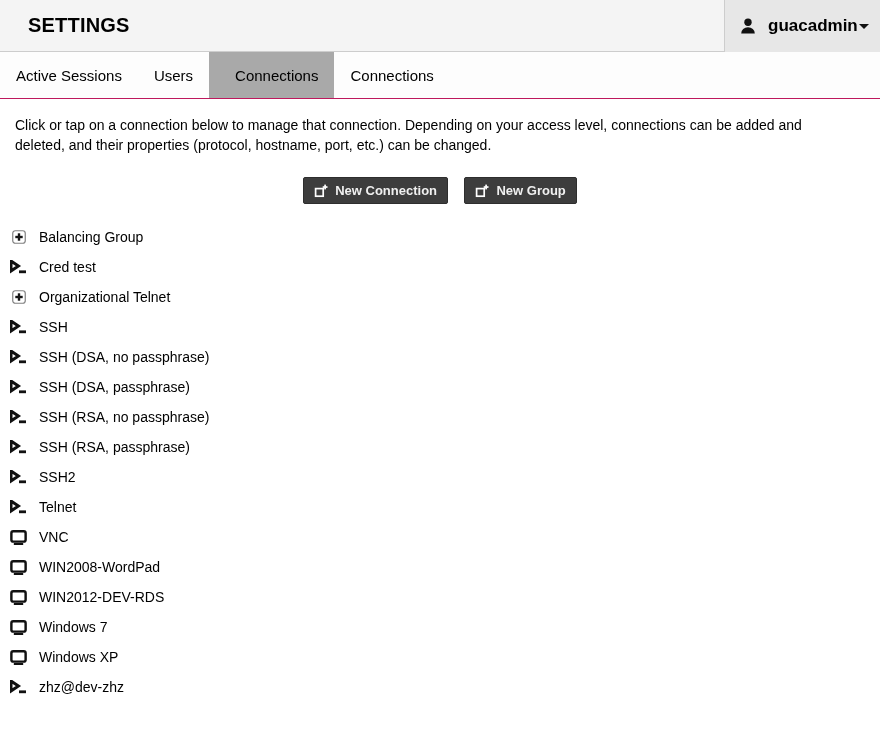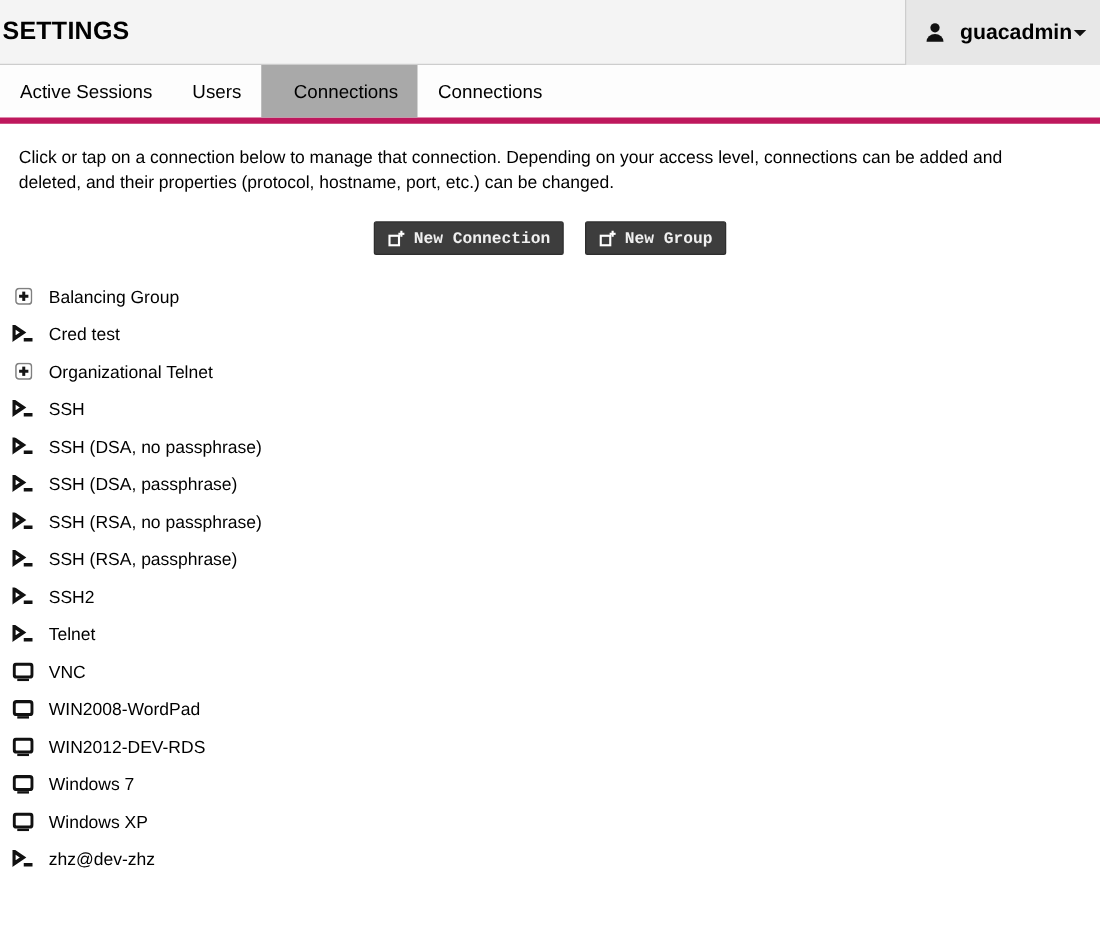--- a/index.html
+++ b/index.html
@@ -13,59 +13,59 @@
     --text:#000000;
   }
   *{box-sizing:border-box;margin:0;padding:0;}
   html,body{width:880px;height:745px;background:#fff;overflow:hidden;}
   body{font-family:"Liberation Sans","DejaVu Sans",sans-serif;color:var(--text);}
 
   
   .app-header{
     position:relative;height:52px;background:var(--header-bg);
     border-bottom:1px solid var(--border);
-    display:flex;align-items:center;padding-left:2px;
+    display:flex;align-items:center;padding-left:28px;
   }
   .app-title{font-size:20px;font-weight:bold;letter-spacing:.2px;}
   .user-menu{
     position:absolute;right:0;top:0;height:52px;width:156px;
     background:var(--usermenu-bg);border-left:1px solid var(--border);
     display:flex;align-items:center;padding-left:14px;cursor:pointer;
   }
   .user-icon{width:18px;height:18px;display:inline-block;margin-right:11px;}
   .user-name{font-size:17px;font-weight:bold;}
   .caret{
     position:absolute;right:11px;top:50%;margin-top:-2px;
     width:0;height:0;border-left:5px solid transparent;border-right:5px solid transparent;
     border-top:5px solid #111;
   }
 
   
   .tab-bar{
     height:47px;background:var(--tabbar-bg);
-    border-bottom:5px solid #be185d;
+    border-bottom:1px solid #be185d;
     display:flex;align-items:stretch;list-style:none;
   }
   .tab{
     display:flex;align-items:center;padding:0 16px;
     font-size:15px;cursor:pointer;white-space:nowrap;
   }
   .tab.selected{background:var(--tab-selected-bg);padding-left:26px;}
 
   
   .description{
     margin:16px 15px 2px 15px;max-width:840px;
     font-size:14px;line-height:20px;
   }
   .action-buttons{margin-top:22px;text-align:center;}
   .btn{
     display:inline-flex;align-items:center;
     background:var(--button-bg);color:var(--button-fg);
     border:1px solid #2e2e2e;border-radius:2px;
-    font-family:Liberation Mono, monospace;font-size:13px;font-weight:bold;
+    font-family:Liberation Sans, sans-serif;font-size:13px;font-weight:bold;
     padding:5px 10px;margin:0 6px;cursor:pointer;line-height:15px;
   }
   .btn .btn-icon{width:14px;height:14px;margin-right:7px;display:inline-block;}
 
   
   .connection-list{list-style:none;margin-top:18px;}
   .conn-row{
     height:30px;display:flex;align-items:center;
     padding-left:10px;cursor:pointer;
   }

